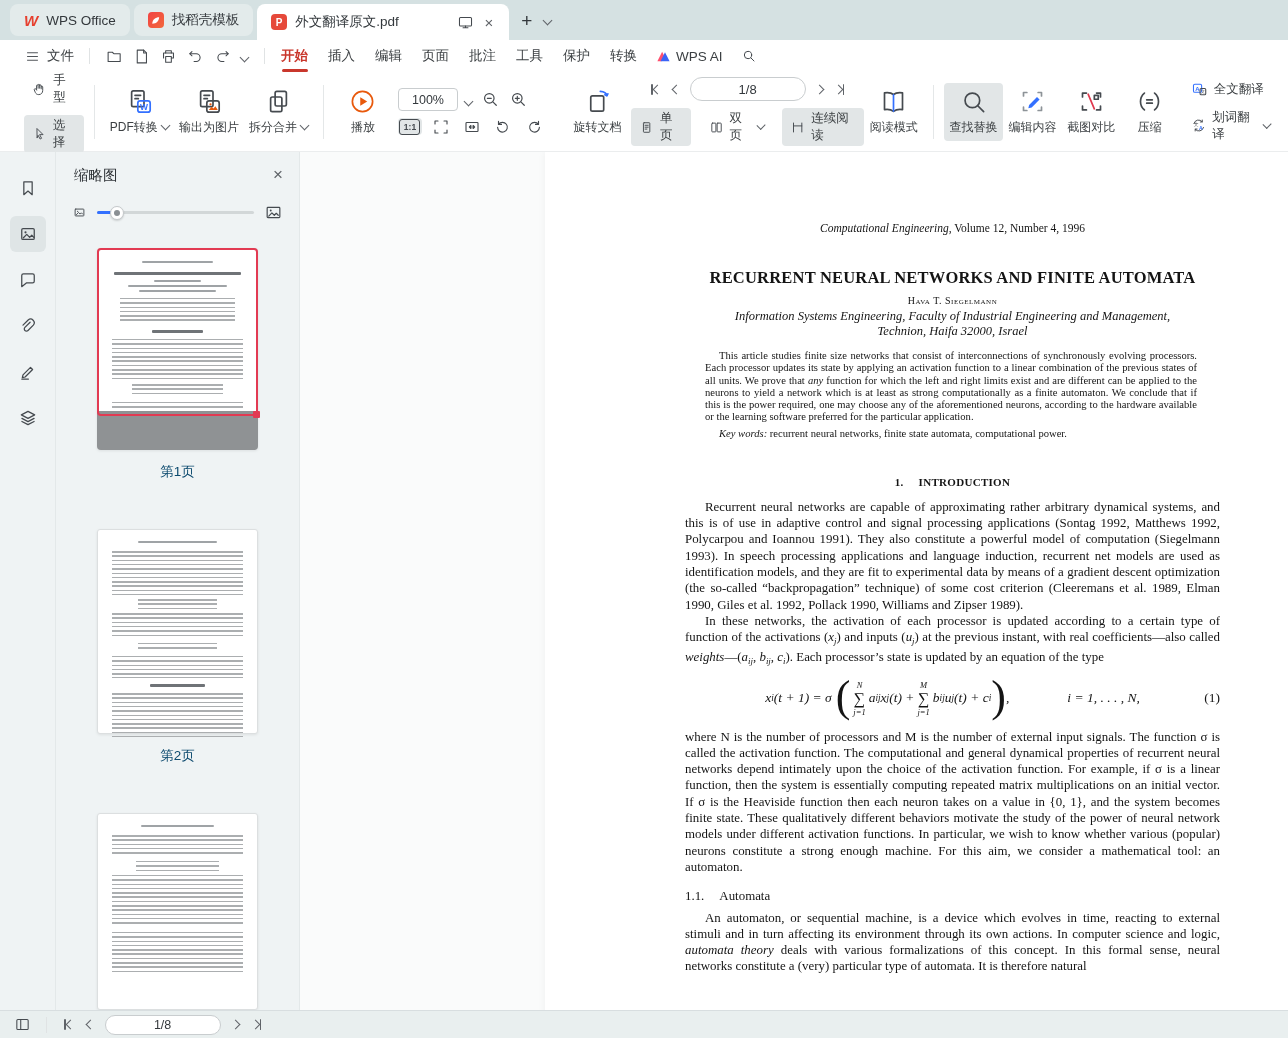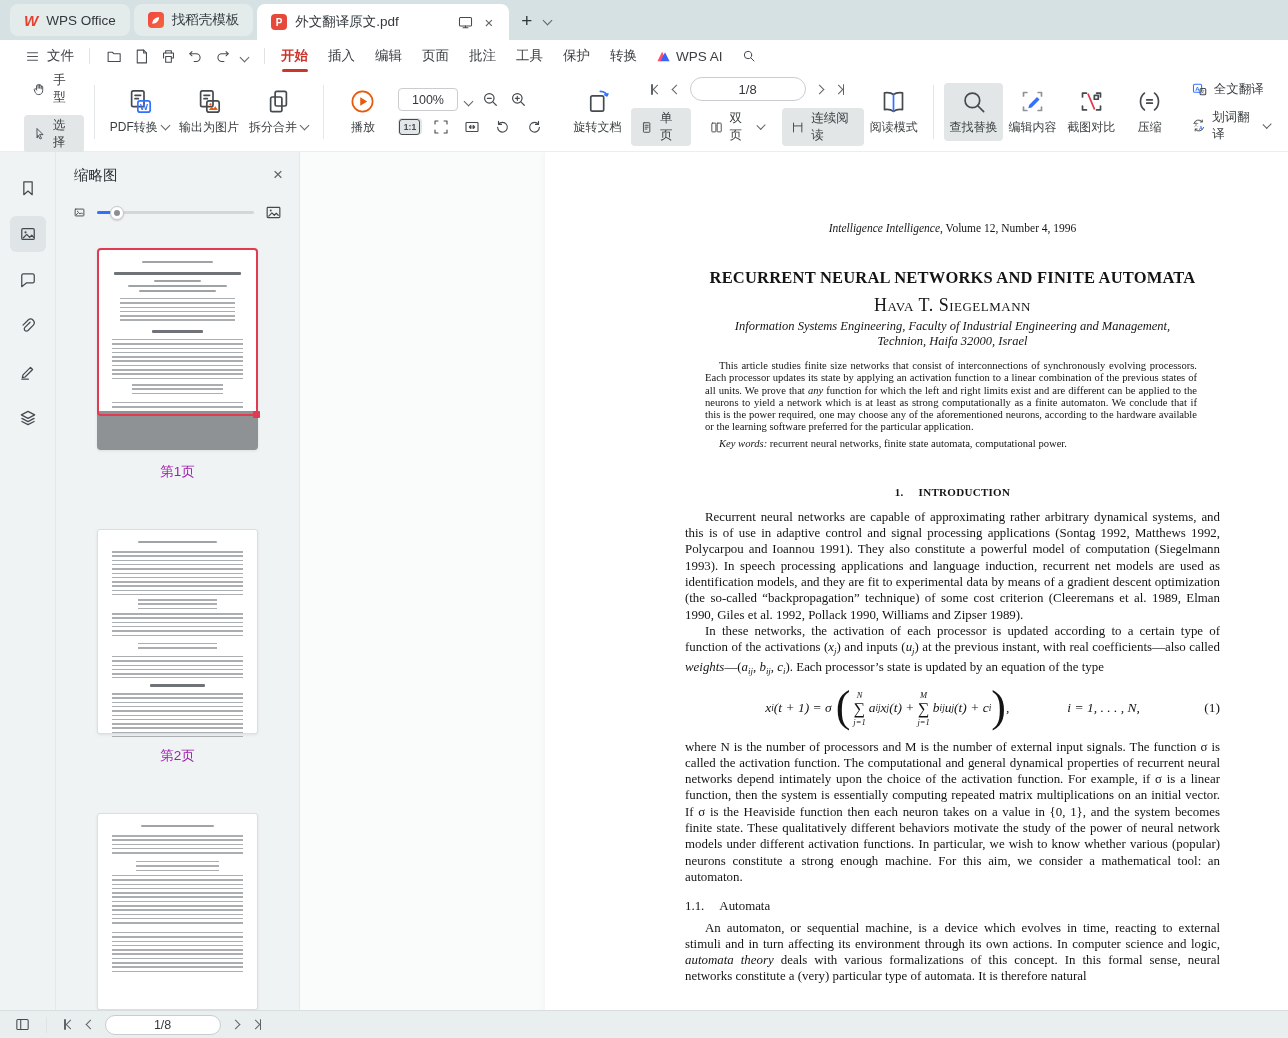--- a/index.html
+++ b/index.html
@@ -61,36 +61,36 @@
   .panel{width:244px;background:#eff3f4;border-right:1px solid #e3e8e9;position:relative;overflow:hidden}
   .p-head{display:flex;align-items:center;justify-content:space-between;padding:13px 16px 6px 18px;font-size:14.5px;color:#2f3337}
   .p-close{font-size:17px;color:#5f6368}
   .sliderrow{display:flex;align-items:center;gap:10px;padding:12px 16px 0 16px}
   .track{flex:1;height:3px;background:#d2d7d8;border-radius:2px;position:relative}
   .track .fill{position:absolute;left:0;top:0;bottom:0;width:13%;background:#3370ff;border-radius:2px}
   .track .thumb{position:absolute;left:13%;top:50%;transform:translate(-50%,-50%);width:14px;height:14px;background:#fff;border:1px solid #c5c9cb;border-radius:50%;box-shadow:0 1px 2px rgba(0,0,0,.15);display:flex;align-items:center;justify-content:center}
   .track .thumb::after{content:"";width:6px;height:6px;border-radius:50%;background:#8a8f93}
   .thumbs{position:absolute;top:96px;left:0;right:0;bottom:0;display:flex;flex-direction:column;align-items:center}
   .tcard{width:161px;background:#fff;border:1px solid #dcdfe0;box-shadow:0 1px 3px rgba(0,0,0,.08);position:relative;border-radius:3px}
-  .tlabel{font-size:13.5px;color:#a21caf;margin:13px 0 0 0;text-align:center}
+  .tlabel{font-size:13.5px;color:#0c4a6e;margin:13px 0 0 0;text-align:center}
   .tgap{height:49px}
   .viewrect{position:absolute;left:-1px;right:-1px;top:-1px;height:168px;border:2px solid #e23a52;border-radius:4px;z-index:3}
   .viewrect .hd{position:absolute;right:-4px;bottom:-4px;width:7px;height:7px;background:#e23a52;border-radius:1px}
   .dim{position:absolute;left:-1px;right:-1px;bottom:-1px;height:39px;background:#8f9294;border-radius:0 0 4px 4px;z-index:2}
   .mini{position:absolute;inset:0;padding-top:9px;z-index:1}
   .ml{height:2px;background:#9fa3a6;border-radius:1px;margin:3px auto}
   .md{height:3px;background:#6f7377}
   .ms{margin:4px 14px;background:repeating-linear-gradient(180deg,#abaeb0 0,#abaeb0 1.5px,transparent 1.5px,transparent 4.3px)}
   
   .docarea{flex:1;position:relative;overflow:hidden;background:#fafbfb}
   .page{position:absolute;left:245px;top:0;width:1100px;height:900px;background:#fff;box-shadow:0 0 8px rgba(0,0,0,.05)}
   .doctext{position:absolute;left:385px;top:0;width:535px;height:880px;font-family:"Liberation Serif","DejaVu Serif",serif;color:#141414;overflow:hidden}
   .d-journal{margin-top:70px;text-align:center;font-size:11.5px}
   .d-title{margin-top:34px;text-align:center;font-size:16.5px;font-weight:700;letter-spacing:.2px}
-  .d-author{margin-top:7px;text-align:center;font-size:18px;font-variant:small-caps;letter-spacing:.5px}
+  .d-author{margin-top:7px;text-align:center;font-size:10px;font-variant:small-caps;letter-spacing:.5px}
   .d-affil{text-align:center;font-style:italic;font-size:12.5px;line-height:15px}
   .d-affil.first{margin-top:3px}
   .d-abs{margin:11px 23px 0 20px;font-size:10.6px;line-height:12.3px;text-align:justify;text-indent:14px}
   .d-kw{margin:4px 23px 0 20px;font-size:10.6px;text-indent:14px}
   .d-h1{margin-top:37px;text-align:center;font-size:11px;font-weight:700;letter-spacing:.3px}
   .d-h1 .gap,.d-h2 .gap{display:inline-block;width:15px}
   .d-body{margin-top:11px;font-size:12.9px;line-height:16.3px;text-align:justify}
   .p{text-indent:20px}
   .mv{font-style:italic}
   .sb{font-size:69%;vertical-align:-18%;font-style:italic}
@@ -543,21 +543,21 @@
           <div class="ms" style="height:52px"></div>
           <div class="ms" style="height:40px;margin-top:5px"></div>
         </div>
       </div>
     </div>
   </div>
 
   <div class="docarea">
     <div class="page"></div>
     <div class="doctext">
-      <div class="d-journal"><i>Intelligence Intelligence</i><span>, Volume 12, Number 4, 1996</span></div>
+      <div class="d-journal"><i>Computational Engineering</i><span>, Volume 12, Number 4, 1996</span></div>
       <div class="d-title">RECURRENT NEURAL NETWORKS AND FINITE AUTOMATA</div>
       <div class="d-author">Hava T. Siegelmann</div>
       <div class="d-affil first">Information Systems Engineering, Faculty of Industrial Engineering and Management,</div>
       <div class="d-affil">Technion, Haifa 32000, Israel</div>
       <div class="d-abs"><span>This article studies finite size networks that consist of interconnections of synchronously evolving processors. Each processor updates its state by applying an activation function to a linear combination of the previous states of all units. We prove that </span><i>any</i><span> function for which the left and right limits exist and are different can be applied to the neurons to yield a network which is at least as strong computationally as a finite automaton. We conclude that if this is the power required, one may choose any of the aforementioned neurons, according to the hardware available or the learning software preferred for the particular application.</span></div>
       <div class="d-kw"><i>Key words:</i><span> recurrent neural networks, finite state automata, computational power.</span></div>
       <div class="d-h1"><span>1.</span><span class="gap"></span><span>INTRODUCTION</span></div>
       <div class="d-body">
         <p class="p">Recurrent neural networks are capable of approximating rather arbitrary dynamical systems, and this is of use in adaptive control and signal processing applications (Sontag 1992, Matthews 1992, Polycarpou and Ioannou 1991). They also constitute a powerful model of computation (Siegelmann 1993). In speech processing applications and language induction, recurrent net models are used as identification models, and they are fit to experimental data by means of a gradient descent optimization (the so-called “backpropagation” technique) of some cost criterion (Cleeremans et al. 1989, Elman 1990, Giles et al. 1992, Pollack 1990, Williams and Zipser 1989).</p>
         <p class="p"><span>In these networks, the activation of each processor is updated according to a certain type of function of the activations (</span><span class="mv">x</span><sub class="sb">j</sub><span>) and inputs (</span><span class="mv">u</span><sub class="sb">j</sub><span>) at the previous instant, with real coefficients—also called </span><i>weights</i><span>—(</span><span class="mv">a</span><sub class="sb">ij</sub><span>, </span><span class="mv">b</span><sub class="sb">ij</sub><span>, </span><span class="mv">c</span><sub class="sb">i</sub><span>). Each processor’s state is updated by an equation of the type</span></p>

